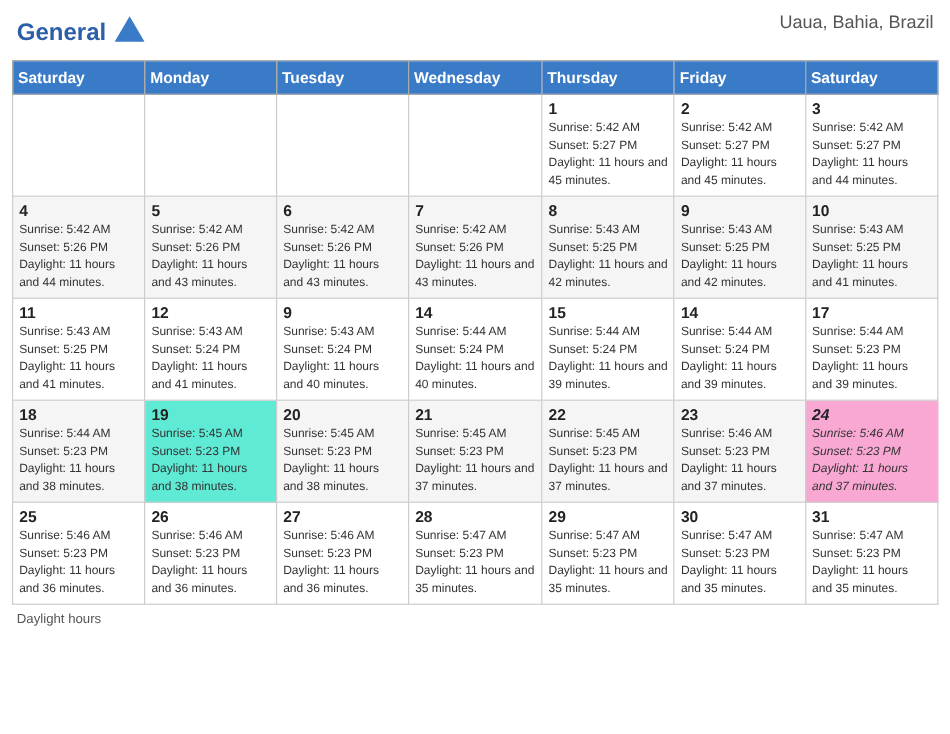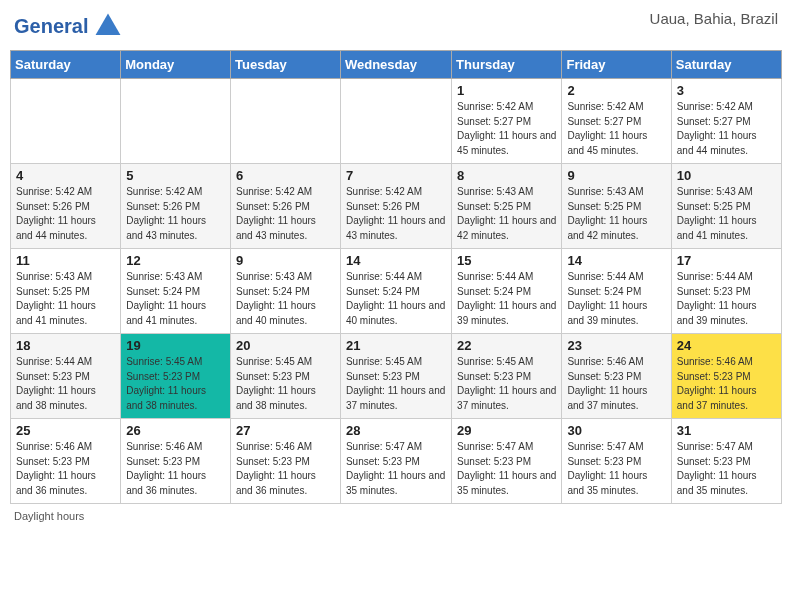--- a/index.html
+++ b/index.html
@@ -243,21 +243,21 @@
 Daylight: 11 hours and 39 minutes.</div>
         </td>
       </tr>
       <tr>
         <td style="background: rgb(245, 245, 245);">
           <span class="day-number">18</span>
           <div class="day-info" style="white-space: pre-line;">Sunrise: 5:44 AM
 Sunset: 5:23 PM
 Daylight: 11 hours and 38 minutes.</div>
         </td>
-        <td style="background: #14b8a6;">
+        <td style="background: #5eead4;">
           <span class="day-number">19</span>
           <div class="day-info" style="white-space: pre-line;">Sunrise: 5:45 AM
 Sunset: 5:23 PM
 Daylight: 11 hours and 38 minutes.</div>
         </td>
         <td style="background: rgb(245, 245, 245);">
           <span class="day-number">20</span>
           <div class="day-info" style="white-space: pre-line;">Sunrise: 5:45 AM
 Sunset: 5:23 PM
 Daylight: 11 hours and 38 minutes.</div>
@@ -273,21 +273,21 @@
           <div class="day-info" style="white-space: pre-line;">Sunrise: 5:45 AM
 Sunset: 5:23 PM
 Daylight: 11 hours and 37 minutes.</div>
         </td>
         <td style="background: rgb(245, 245, 245);">
           <span class="day-number">23</span>
           <div class="day-info" style="white-space: pre-line;">Sunrise: 5:46 AM
 Sunset: 5:23 PM
 Daylight: 11 hours and 37 minutes.</div>
         </td>
-        <td style="background: #fde047;">
+        <td style="background: #f9a8d4; font-style: italic;">
           <span class="day-number">24</span>
           <div class="day-info" style="white-space: pre-line;">Sunrise: 5:46 AM
 Sunset: 5:23 PM
 Daylight: 11 hours and 37 minutes.</div>
         </td>
       </tr>
       <tr>
         <td>
           <span class="day-number">25</span>
           <div class="day-info" style="white-space: pre-line;">Sunrise: 5:46 AM

